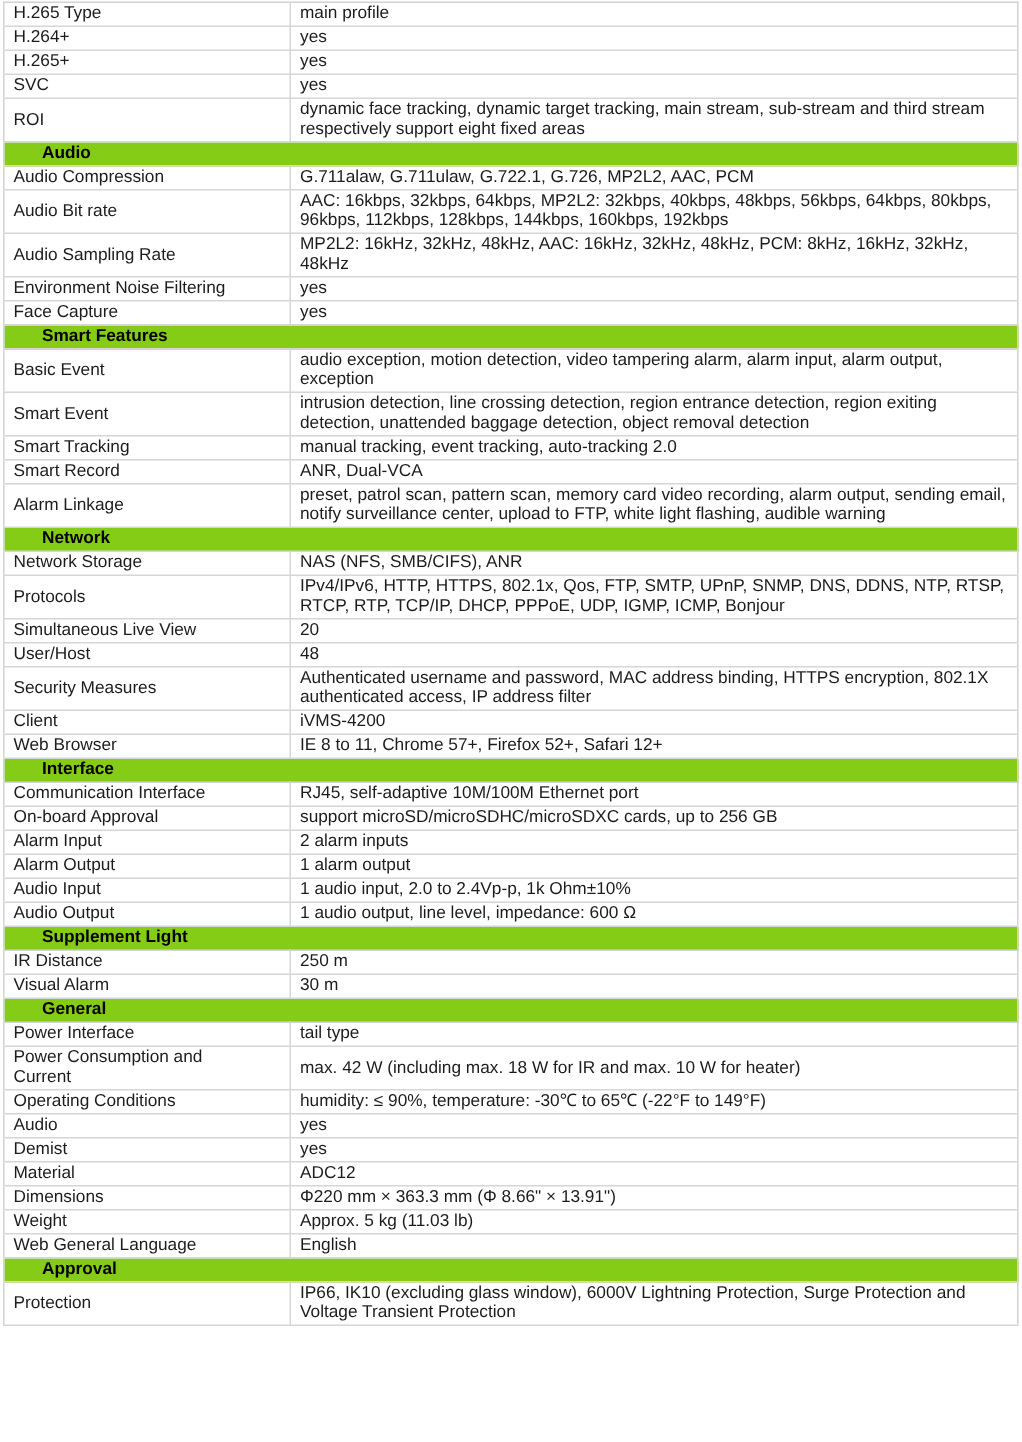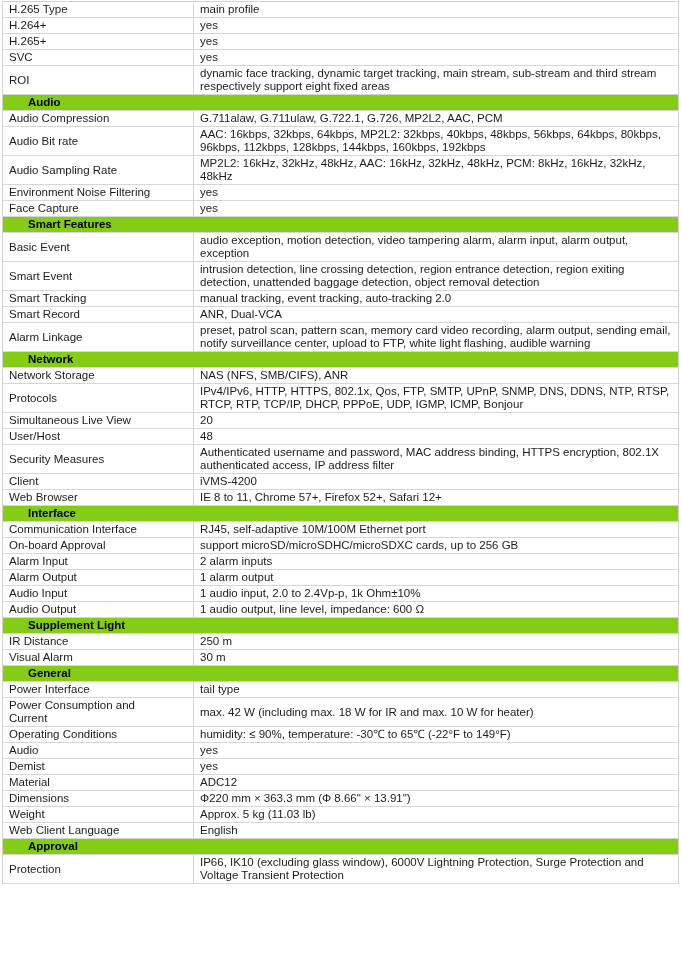--- a/index.html
+++ b/index.html
@@ -217,21 +217,21 @@
       </tr>
       <tr>
         <td class="label-cell">Dimensions</td>
         <td class="value-cell">Φ220 mm × 363.3 mm (Φ 8.66" × 13.91")</td>
       </tr>
       <tr>
         <td class="label-cell">Weight</td>
         <td class="value-cell">Approx. 5 kg (11.03 lb)</td>
       </tr>
       <tr>
-        <td class="label-cell">Web Client Language</td>
+        <td class="label-cell">Web General Language</td>
         <td class="value-cell">English</td>
       </tr>
       <tr>
         <td colspan="2" class="section-cell">Approval</td>
       </tr>
       <tr>
         <td class="label-cell">Protection</td>
         <td class="value-cell">IP66, IK10 (excluding glass window), 6000V Lightning Protection, Surge Protection and Voltage Transient Protection</td>
       </tr>
     </tbody>

